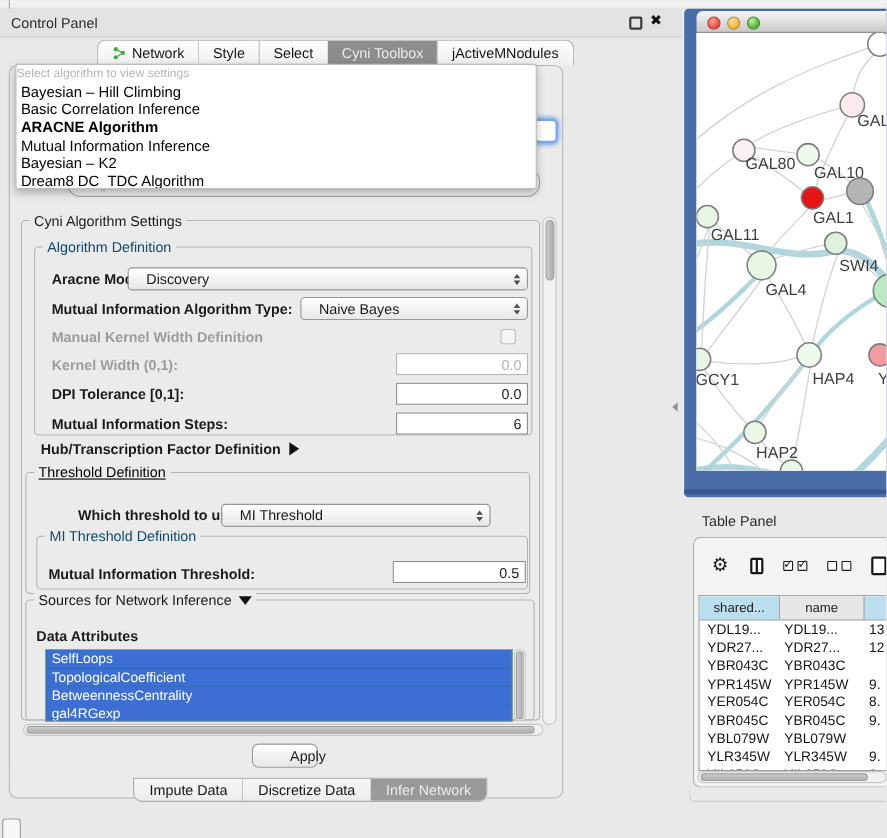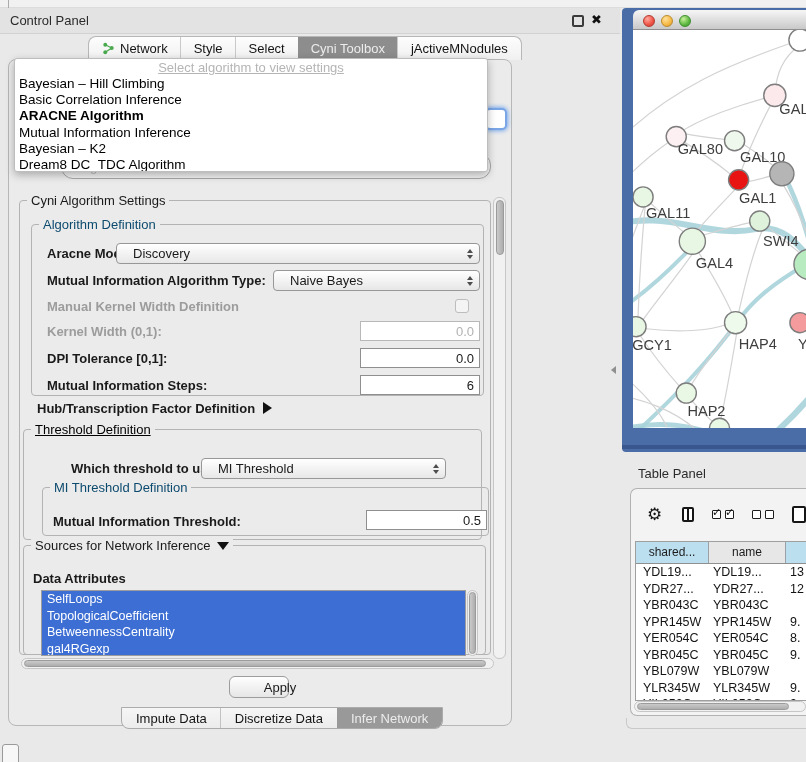--- a/index.html
+++ b/index.html
@@ -50,21 +50,21 @@
   .chk{position:absolute;width:14px;height:14px;border:1.5px solid #bdbdbd;border-radius:3px;background:#f4f4f4;cursor:pointer;}
 
   .tri-right{display:inline-block;width:0;height:0;border-top:6px solid transparent;border-bottom:6px solid transparent;
              border-left:9px solid #111;margin-left:8px;vertical-align:-1px;}
   .tri-down{display:inline-block;width:0;height:0;border-left:6px solid transparent;border-right:6px solid transparent;
             border-top:8px solid #111;margin-left:6px;}
 
   
   .dd{left:5px;top:-2px;width:474px;height:114px;background:#fff;border:1px solid #bdbdbd;border-radius:3px;
       box-shadow:0 3px 8px rgba(0,0,0,.28);z-index:10;overflow:hidden;}
-  .dd-ph{height:17px;line-height:17px;text-align:center;color:#b5b5b5;font-size:13px;text-decoration:underline;}
+  .dd-ph{height:17px;line-height:17px;color:#b5b5b5;font-size:11px;}
   .dd-item{height:16.2px;line-height:16.2px;padding-left:4px;font-size:13.5px;color:#000;cursor:pointer;}
   .dd-item.b{font-weight:bold;}
 
   .focus-ring{left:476px;top:48px;width:22px;height:22px;background:#fff;border:2px solid #7aa6e6;
               border-radius:5px;box-shadow:0 0 4px 1px #79a8ec;z-index:5;}
   .ghost-combo{left:52px;top:93px;width:430px;height:26px;background:#f1f1f1;border:1px solid #a8a8a8;
                border-radius:12px;z-index:4;display:flex;align-items:center;padding-left:28px;
                font-size:13px;color:#bdbdbd;}
 
   
@@ -239,21 +239,21 @@
 
           <span class="lbl" style="left:47px;top:31px;">Which threshold to use:</span>
           <div class="combo" style="left:177px;top:28px;width:245px;">
             <span>MI Threshold</span>
             <span class="spin">
                 <i class="up"></i>
                 <i class="dn"></i>
               </span>
           </div>
 
-          <div class="gbox" style="left:9px;top:57px;width:447px;height:49px;margin-left:9px;">
+          <div class="gbox" style="left:9px;top:57px;width:447px;height:49px;">
             <span class="gtitle blue">MI Threshold Definition</span>
             <span class="lbl" style="left:10px;top:26px;">Mutual Information Threshold:</span>
             <div class="field" style="left:323px;top:22px;width:121px;">0.5</div>
           </div>
         </div>
 
         <div class="gbox" style="left:3px;top:344px;width:463px;height:110px;">
           <span class="gtitle">
             <span>Sources for Network Inference</span><span class="tri-down"></span>
           </span>

